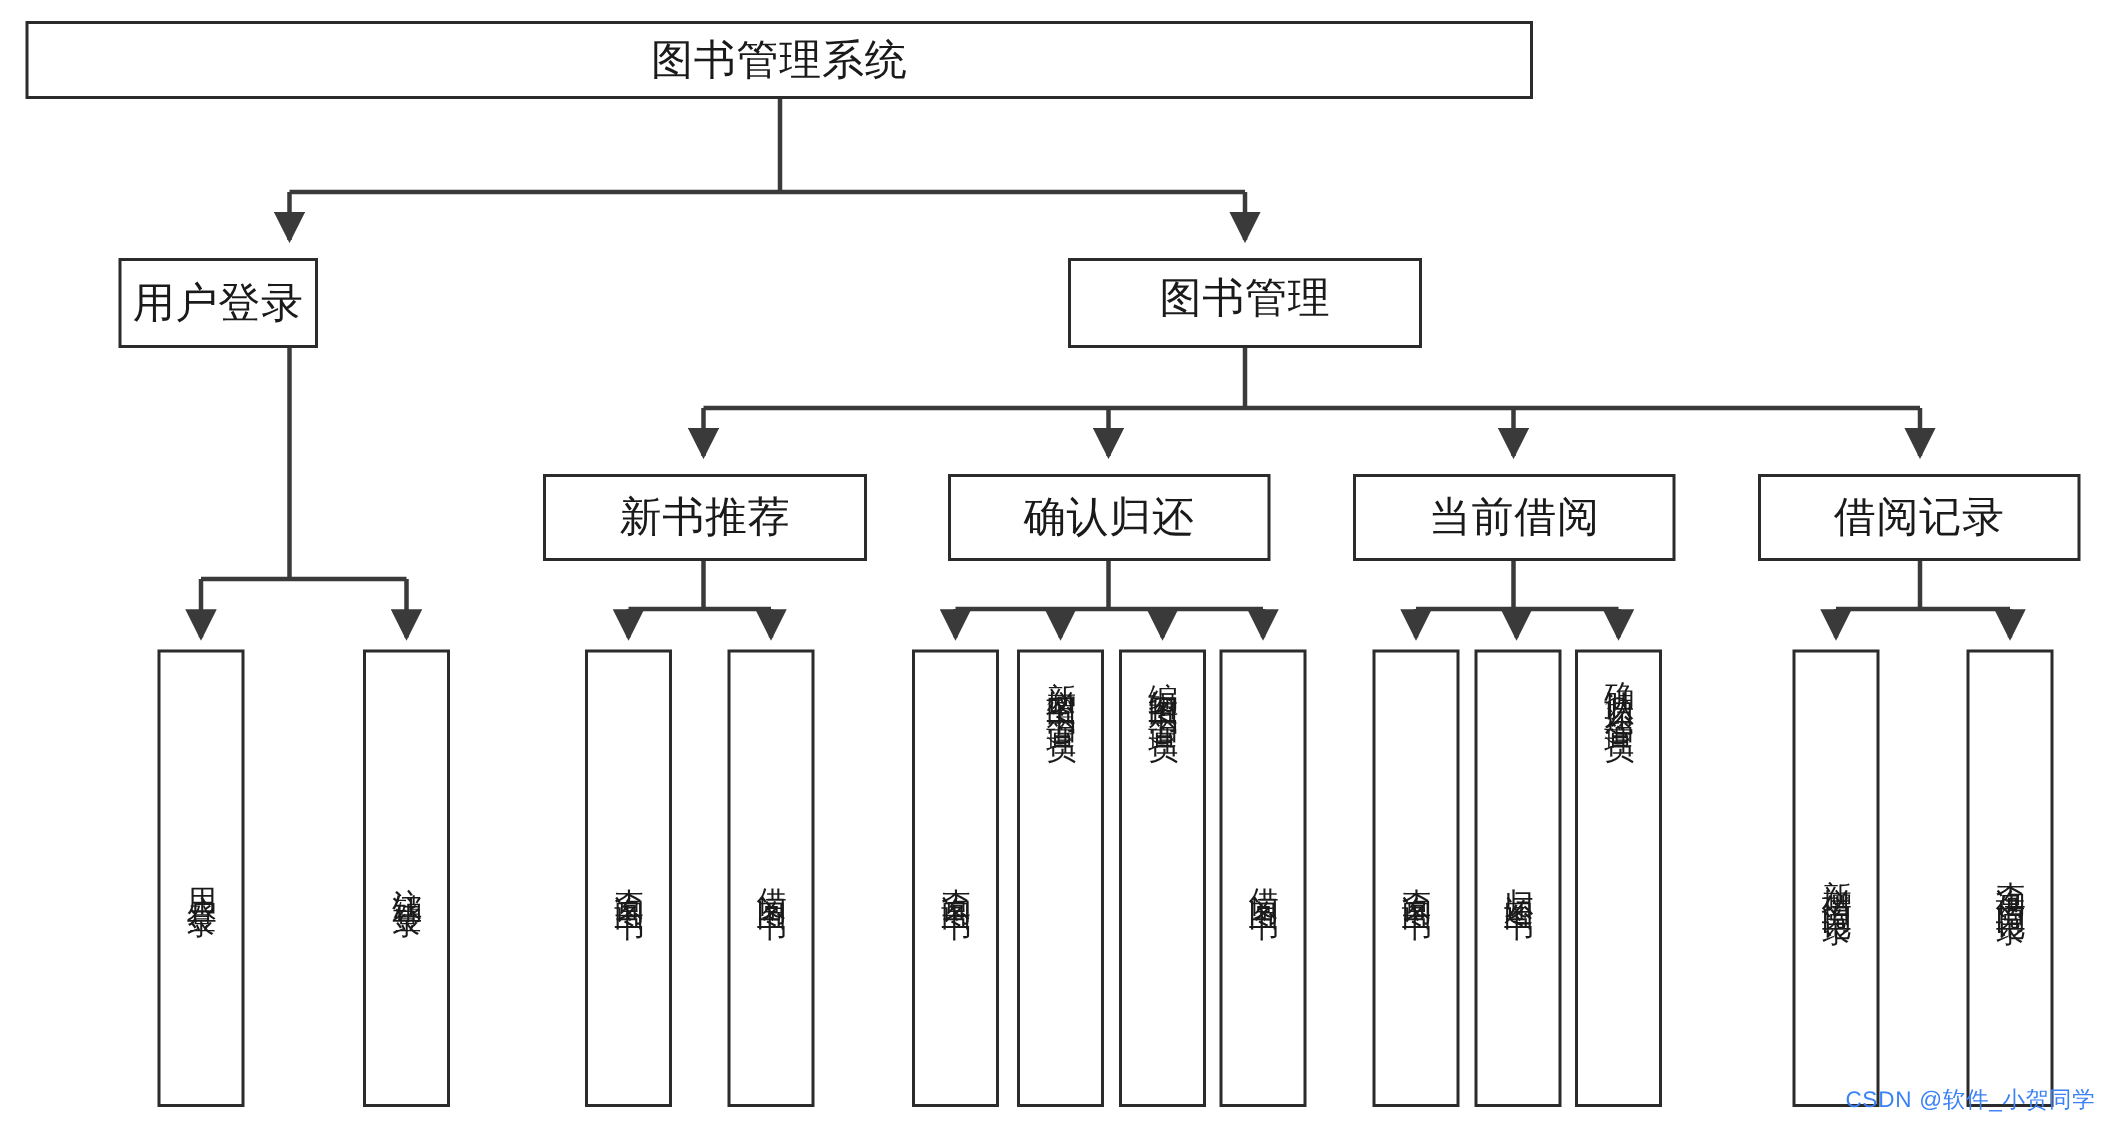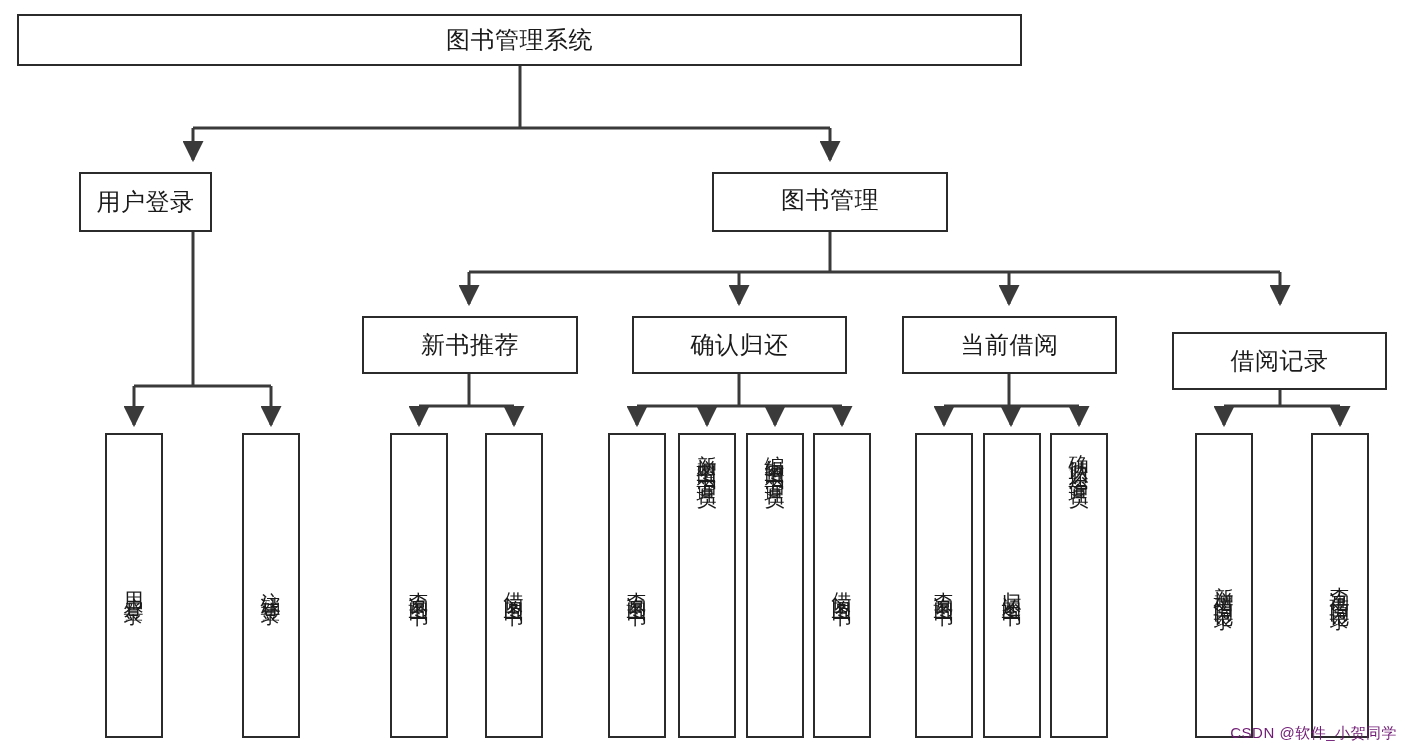--- a/index.html
+++ b/index.html
@@ -28,21 +28,21 @@
     position: absolute;
     box-sizing: border-box;
     background: #ffffff;
     border: 2.5px solid #2b2b2b;
     display: flex;
     align-items: center;
     justify-content: center;
     color: #1a1a1a;
   }
   .node-label {
-    font-size: 24px;
+    font-size: 28px;
     line-height: 1.1;
     white-space: nowrap;
     letter-spacing: 0.5px;
   }
   .node-box.vertical {
     align-items: flex-start;
     justify-content: center;
     padding-top: 4px;
   }
   .node-box.vertical .node-label {
@@ -55,21 +55,21 @@
   }
   .node-box.vertical.centered {
     align-items: center;
     padding-top: 0;
   }
   #watermark {
     position: absolute;
     right: 8px;
     bottom: 4px;
     font-size: 15px;
-    color: #701a75;
+    color: #3b82f6;
     letter-spacing: 0.5px;
     white-space: nowrap;
     user-select: none;
   }
 </style>
 </head>
 <body>
 
 <div id="stage">
 
@@ -136,21 +136,21 @@
 
   <div class="node-box" style="left:362px; top:316px; width:216px; height:58px;">
     <span class="node-label">新书推荐</span>
   </div>
   <div class="node-box" style="left:632px; top:316px; width:215px; height:58px;">
     <span class="node-label">确认归还</span>
   </div>
   <div class="node-box" style="left:902px; top:316px; width:215px; height:58px;">
     <span class="node-label">当前借阅</span>
   </div>
-  <div class="node-box" style="left:1172px; top:332px; width:215px; height:58px;">
+  <div class="node-box" style="left:1172px; top:316px; width:215px; height:58px;">
     <span class="node-label">借阅记录</span>
   </div>
 
   <div class="node-box vertical centered" style="left:105px; top:433px; width:58px; height:305px;">
     <span class="node-label">用户登录</span>
   </div>
   <div class="node-box vertical centered" style="left:242px; top:433px; width:58px; height:305px;">
     <span class="node-label">注销登录</span>
   </div>
 

